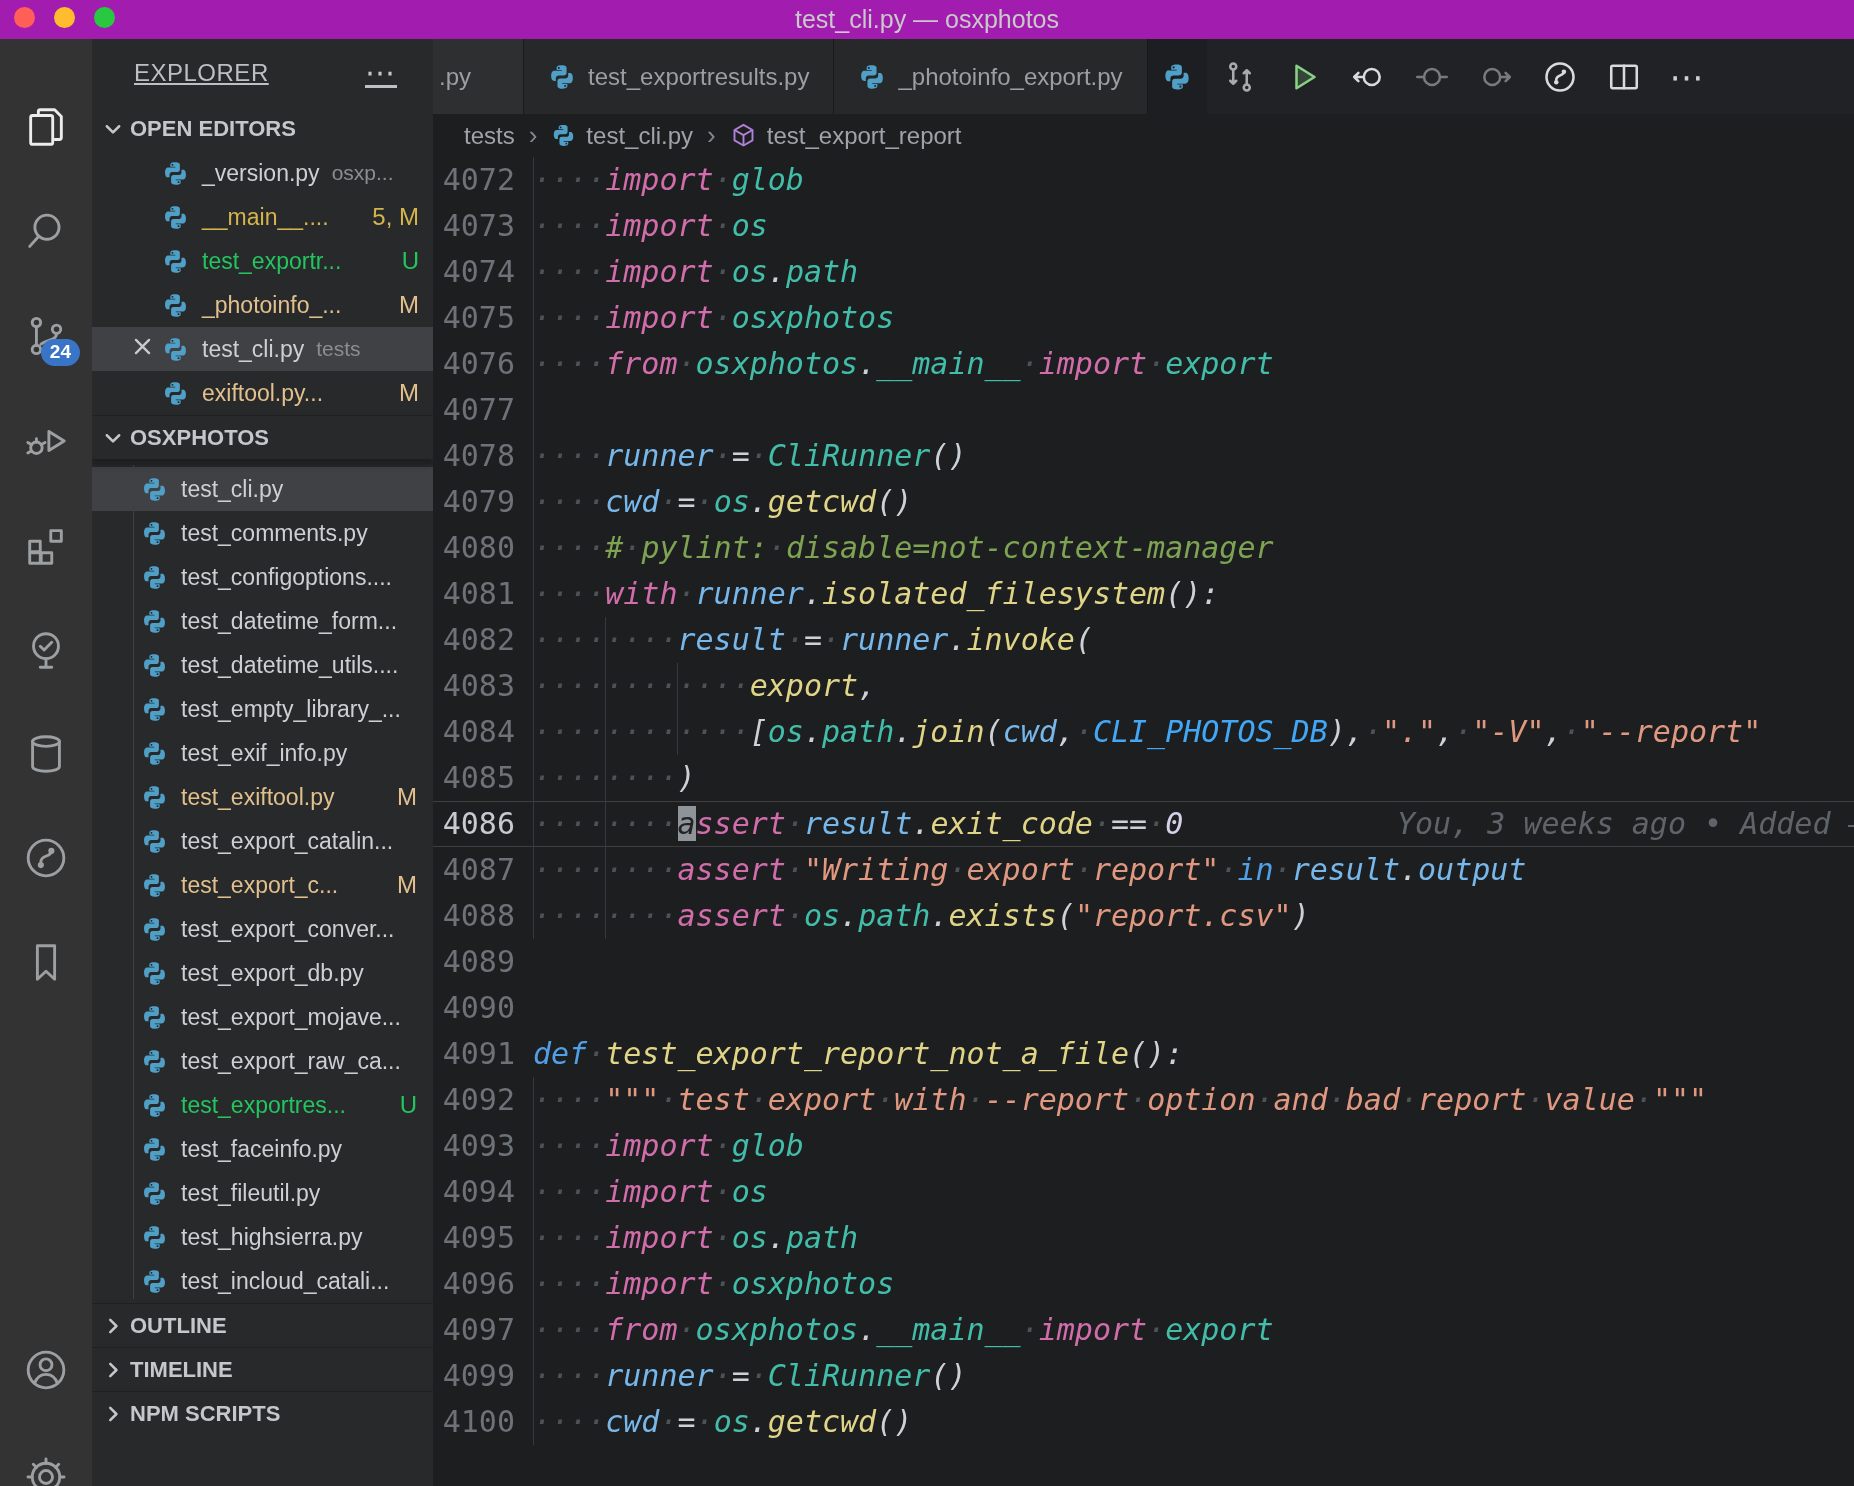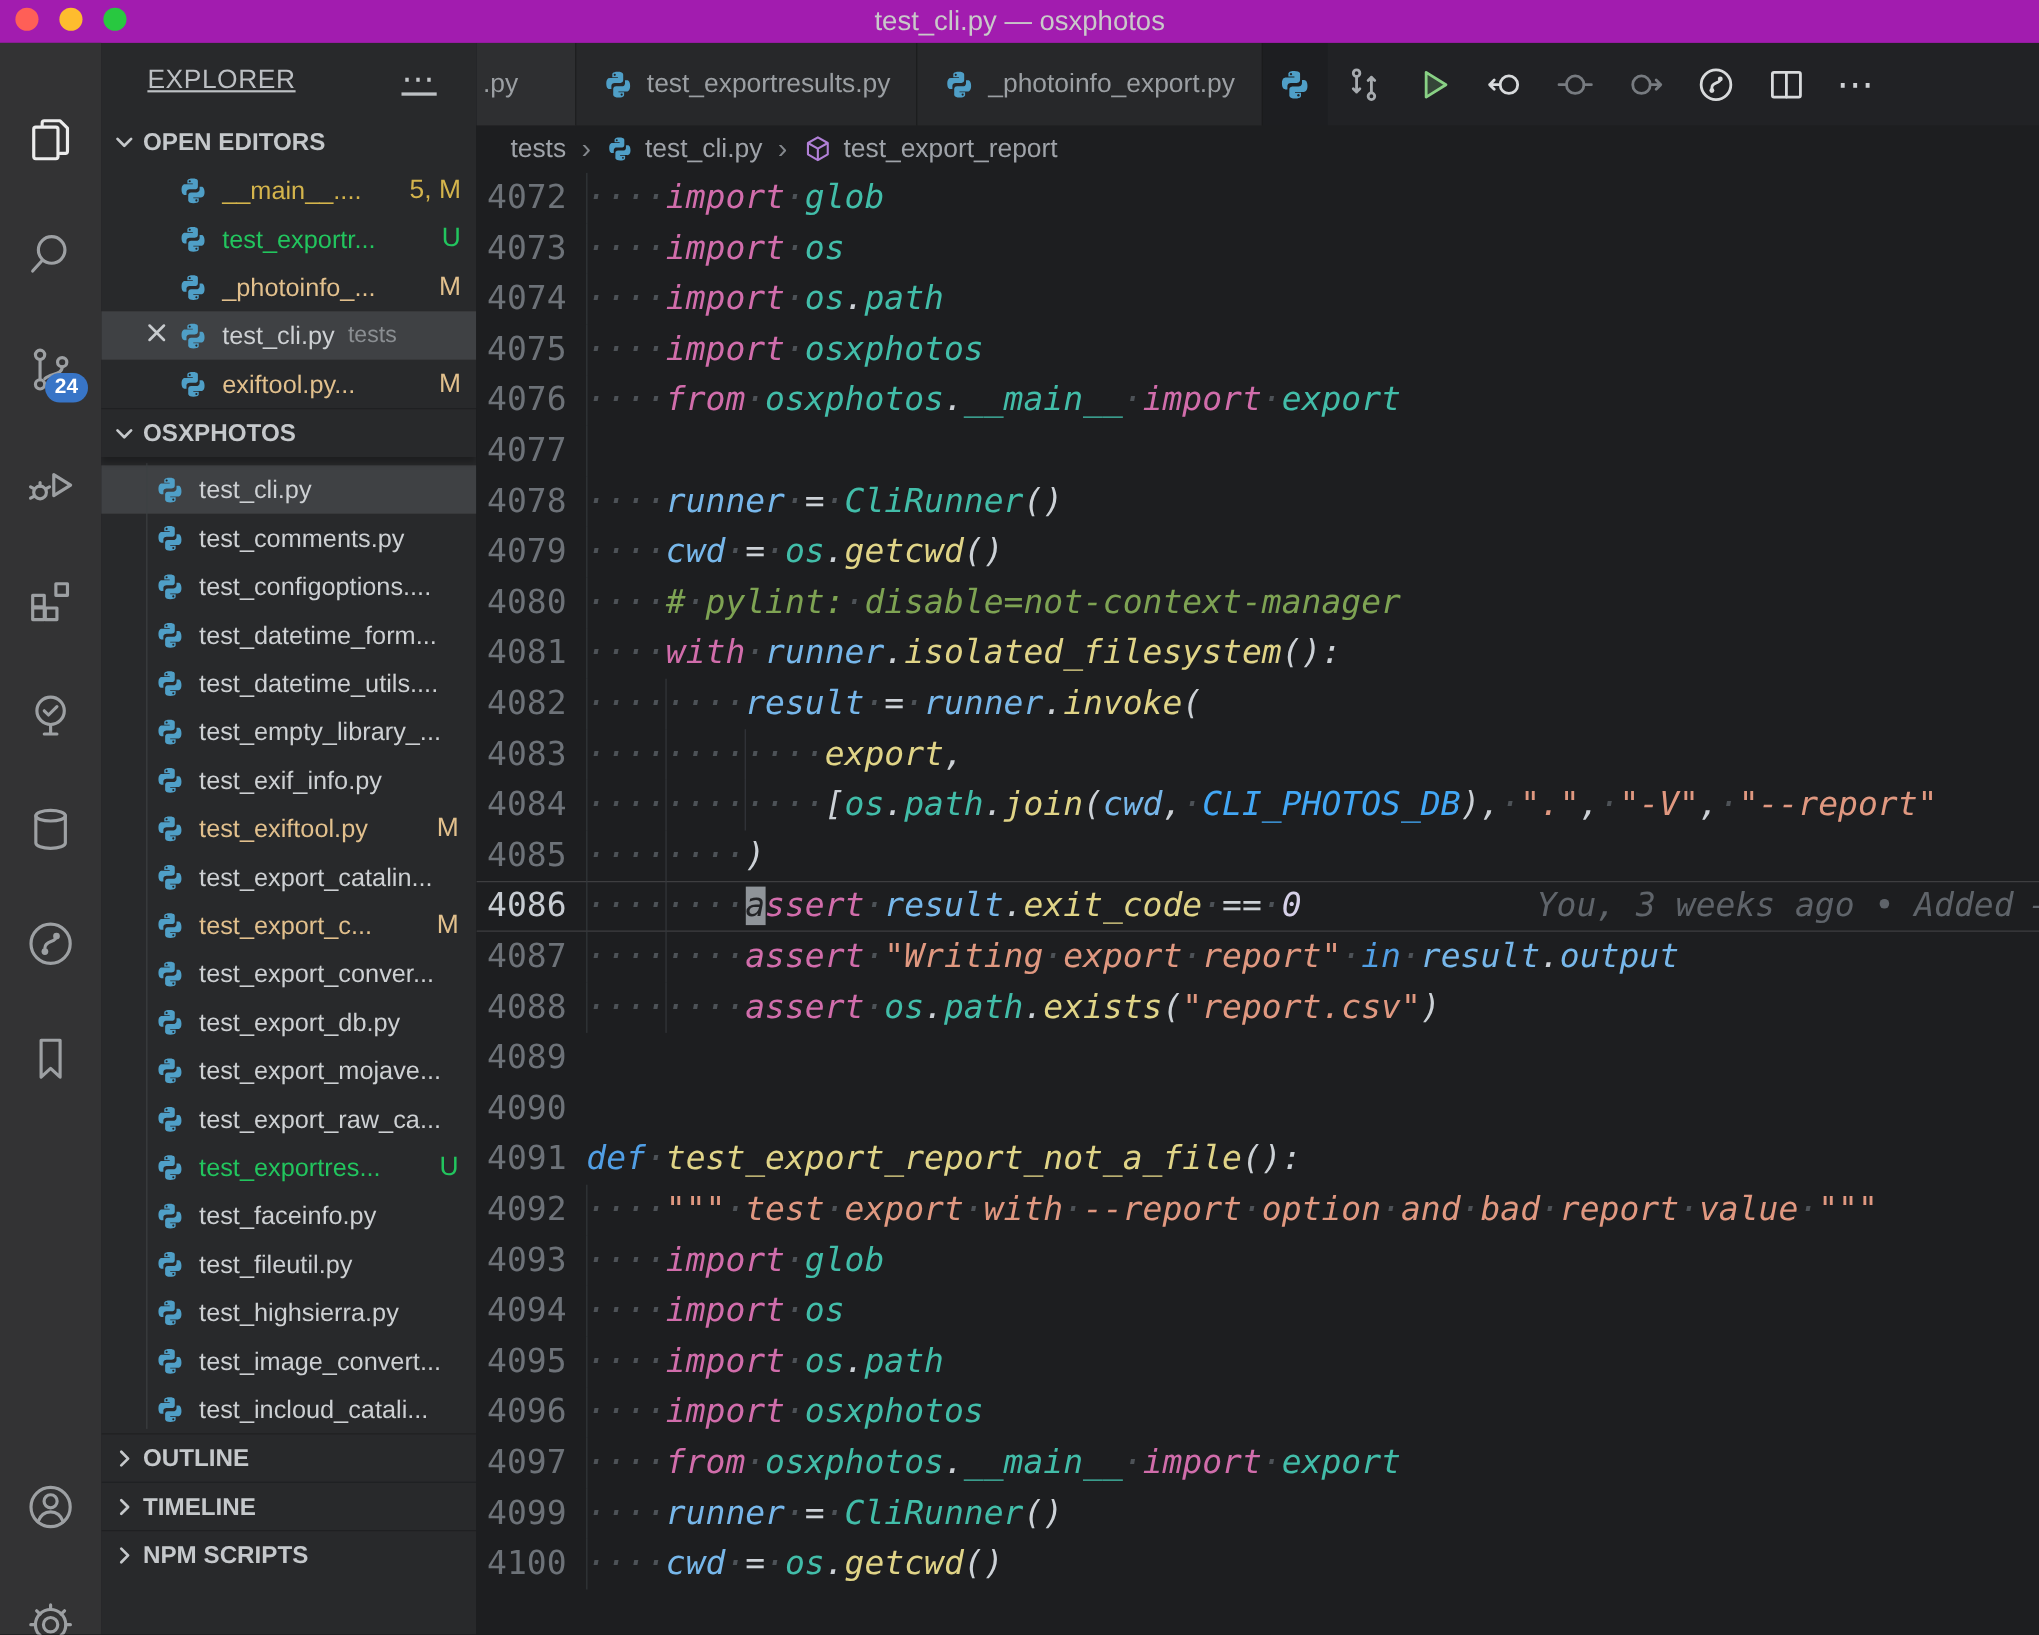--- a/index.html
+++ b/index.html
@@ -210,20 +210,33 @@
         <div class="oe-row">
           <span class="oe-close"></span>
           <span class="row-icon py-icon">
     <svg viewBox="0 0 24 24">
       <path fill="#4f9fc7" d="M11.7 2c-4.6 0-4.3 2-4.3 2v2.1h4.4v.6H5.6S2.7 6.4 2.7 11s2.5 4.4 2.5 4.4h1.5v-2.2s-.1-2.5 2.5-2.5h4.3s2.4 0 2.4-2.3V4.2S16.3 2 11.7 2z"></path>
       <path fill="#4f9fc7" d="M12.3 22c4.6 0 4.3-2 4.3-2v-2.1h-4.4v-.6h6.2s2.9.3 2.9-4.3-2.5-4.4-2.5-4.4h-1.5v2.2s.1 2.5-2.5 2.5h-4.3s-2.4 0-2.4 2.3v3.8S7.7 22 12.3 22z"></path>
       <circle cx="9.3" cy="4.3" r=".85" fill="#222326"></circle>
       <circle cx="14.7" cy="19.7" r=".85" fill="#222326"></circle>
     </svg>
   </span>
+          <span class="oe-name state-normal">_version.py</span>
+          <span class="oe-desc">osxp...</span>
+        </div>
+        <div class="oe-row">
+          <span class="oe-close"></span>
+          <span class="row-icon py-icon">
+    <svg viewBox="0 0 24 24">
+      <path fill="#4f9fc7" d="M11.7 2c-4.6 0-4.3 2-4.3 2v2.1h4.4v.6H5.6S2.7 6.4 2.7 11s2.5 4.4 2.5 4.4h1.5v-2.2s-.1-2.5 2.5-2.5h4.3s2.4 0 2.4-2.3V4.2S16.3 2 11.7 2z"></path>
+      <path fill="#4f9fc7" d="M12.3 22c4.6 0 4.3-2 4.3-2v-2.1h-4.4v-.6h6.2s2.9.3 2.9-4.3-2.5-4.4-2.5-4.4h-1.5v2.2s.1 2.5-2.5 2.5h-4.3s-2.4 0-2.4 2.3v3.8S7.7 22 12.3 22z"></path>
+      <circle cx="9.3" cy="4.3" r=".85" fill="#222326"></circle>
+      <circle cx="14.7" cy="19.7" r=".85" fill="#222326"></circle>
+    </svg>
+  </span>
           <span class="oe-name state-warning">__main__....</span>
           <span class="row-badge state-warning">5, M</span>
         </div>
         <div class="oe-row">
           <span class="oe-close"></span>
           <span class="row-icon py-icon">
     <svg viewBox="0 0 24 24">
       <path fill="#4f9fc7" d="M11.7 2c-4.6 0-4.3 2-4.3 2v2.1h4.4v.6H5.6S2.7 6.4 2.7 11s2.5 4.4 2.5 4.4h1.5v-2.2s-.1-2.5 2.5-2.5h4.3s2.4 0 2.4-2.3V4.2S16.3 2 11.7 2z"></path>
       <path fill="#4f9fc7" d="M12.3 22c4.6 0 4.3-2 4.3-2v-2.1h-4.4v-.6h6.2s2.9.3 2.9-4.3-2.5-4.4-2.5-4.4h-1.5v2.2s.1 2.5-2.5 2.5h-4.3s-2.4 0-2.4 2.3v3.8S7.7 22 12.3 22z"></path>
       <circle cx="9.3" cy="4.3" r=".85" fill="#222326"></circle>
@@ -477,31 +490,20 @@
         <div class="tree-row">
           <span class="row-icon py-icon">
     <svg viewBox="0 0 24 24">
       <path fill="#4f9fc7" d="M11.7 2c-4.6 0-4.3 2-4.3 2v2.1h4.4v.6H5.6S2.7 6.4 2.7 11s2.5 4.4 2.5 4.4h1.5v-2.2s-.1-2.5 2.5-2.5h4.3s2.4 0 2.4-2.3V4.2S16.3 2 11.7 2z"></path>
       <path fill="#4f9fc7" d="M12.3 22c4.6 0 4.3-2 4.3-2v-2.1h-4.4v-.6h6.2s2.9.3 2.9-4.3-2.5-4.4-2.5-4.4h-1.5v2.2s.1 2.5-2.5 2.5h-4.3s-2.4 0-2.4 2.3v3.8S7.7 22 12.3 22z"></path>
       <circle cx="9.3" cy="4.3" r=".85" fill="#222326"></circle>
       <circle cx="14.7" cy="19.7" r=".85" fill="#222326"></circle>
     </svg>
   </span>
           <span class="oe-name state-normal">test_highsierra.py</span>
-        </div>
-        <div class="tree-row">
-          <span class="row-icon py-icon">
-    <svg viewBox="0 0 24 24">
-      <path fill="#4f9fc7" d="M11.7 2c-4.6 0-4.3 2-4.3 2v2.1h4.4v.6H5.6S2.7 6.4 2.7 11s2.5 4.4 2.5 4.4h1.5v-2.2s-.1-2.5 2.5-2.5h4.3s2.4 0 2.4-2.3V4.2S16.3 2 11.7 2z"></path>
-      <path fill="#4f9fc7" d="M12.3 22c4.6 0 4.3-2 4.3-2v-2.1h-4.4v-.6h6.2s2.9.3 2.9-4.3-2.5-4.4-2.5-4.4h-1.5v2.2s.1 2.5-2.5 2.5h-4.3s-2.4 0-2.4 2.3v3.8S7.7 22 12.3 22z"></path>
-      <circle cx="9.3" cy="4.3" r=".85" fill="#222326"></circle>
-      <circle cx="14.7" cy="19.7" r=".85" fill="#222326"></circle>
-    </svg>
-  </span>
-          <span class="oe-name state-normal">test_image_convert...</span>
         </div>
         <div class="tree-row">
           <span class="row-icon py-icon">
     <svg viewBox="0 0 24 24">
       <path fill="#4f9fc7" d="M11.7 2c-4.6 0-4.3 2-4.3 2v2.1h4.4v.6H5.6S2.7 6.4 2.7 11s2.5 4.4 2.5 4.4h1.5v-2.2s-.1-2.5 2.5-2.5h4.3s2.4 0 2.4-2.3V4.2S16.3 2 11.7 2z"></path>
       <path fill="#4f9fc7" d="M12.3 22c4.6 0 4.3-2 4.3-2v-2.1h-4.4v-.6h6.2s2.9.3 2.9-4.3-2.5-4.4-2.5-4.4h-1.5v2.2s.1 2.5-2.5 2.5h-4.3s-2.4 0-2.4 2.3v3.8S7.7 22 12.3 22z"></path>
       <circle cx="9.3" cy="4.3" r=".85" fill="#222326"></circle>
       <circle cx="14.7" cy="19.7" r=".85" fill="#222326"></circle>
     </svg>
   </span>

